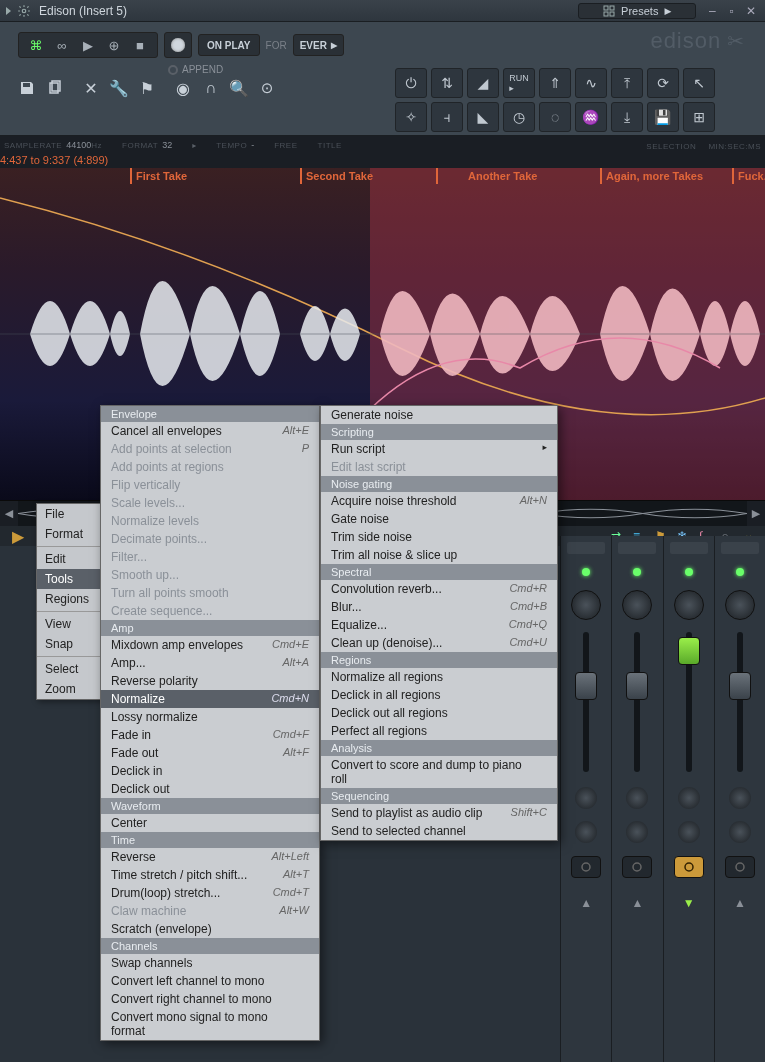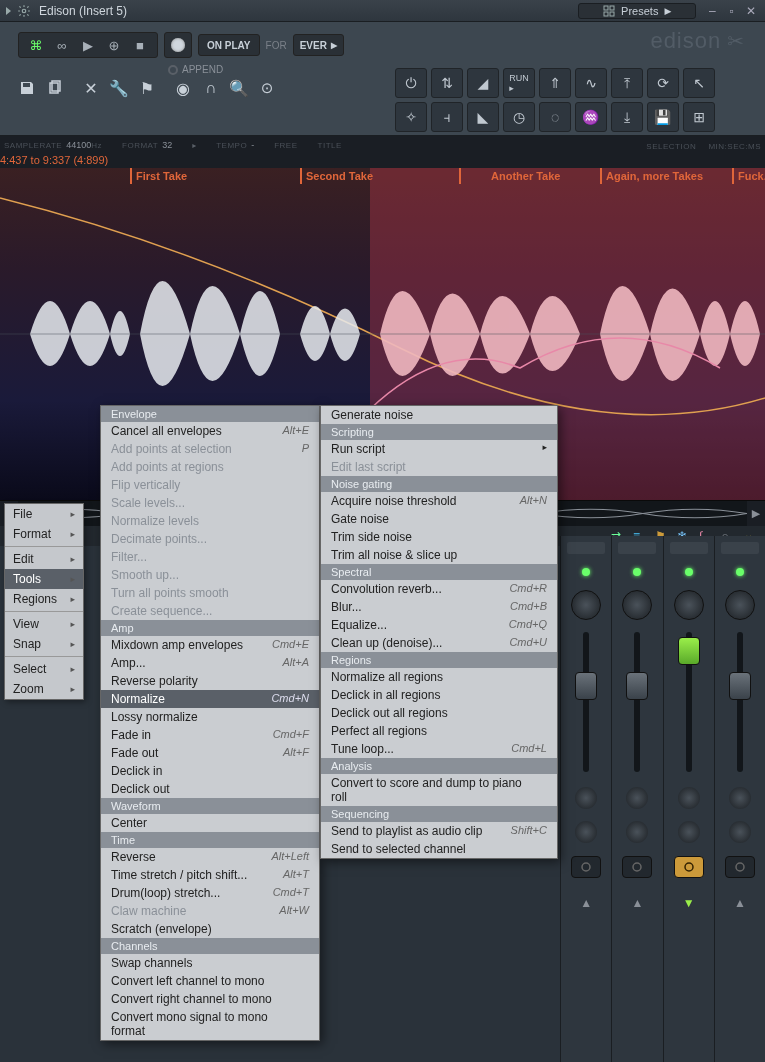--- a/index.html
+++ b/index.html
@@ -50,21 +50,21 @@
   .waveform-svg { position: absolute; top: 0; left: 0; width: 100%; height: 100%; }
 
   
   .overview { height: 26px; background: #1a1e24; display: flex; border-top: 1px solid #0a0a0a; }
   .overview .arrow { width: 18px; display: flex; align-items: center; justify-content: center; color: #8a9098; font-size: 11px; }
   .overview .mini { flex: 1; background: #12161a; position: relative; }
   .iconbar { height: 20px; background: #22282e; display: flex; justify-content: flex-end; padding: 0 8px; gap: 8px; align-items: center; }
   .iconbar .ico { width: 14px; height: 14px; font-size: 12px; }
 
   
-  .side-menu { position: absolute; left: 4px; top: 503px; width: 80px; background: #c5c8cc; border: 1px solid #666; font-size: 12px; color: #222; box-shadow: 2px 2px 6px rgba(0,0,0,0.4); z-index: 50; }
+  .side-menu { position: absolute; left: 36px; top: 503px; width: 80px; background: #c5c8cc; border: 1px solid #666; font-size: 12px; color: #222; box-shadow: 2px 2px 6px rgba(0,0,0,0.4); z-index: 50; }
   .side-menu .mi { padding: 3px 8px; display: flex; justify-content: space-between; align-items: center; cursor: default; }
   .side-menu .mi.sel { background: #5a6068; color: #fff; }
   .side-menu .sep { height: 1px; background: #999; margin: 2px 0; }
   .side-menu .arr { font-size: 9px; color: #555; }
 
   
   .ctxmenu { position: absolute; background: #cacdd1; border: 1px solid #666; font-size: 12px; color: #222; box-shadow: 3px 3px 10px rgba(0,0,0,0.5); z-index: 60; }
   .ctxmenu .hdr { background: #8a9098; color: #e8ecf0; padding: 2px 10px; font-size: 11px; }
   .ctxmenu .mi { padding: 2px 10px; display: flex; justify-content: space-between; gap: 20px; cursor: default; }
   .ctxmenu .mi.dis { color: #8a9098; }
@@ -232,21 +232,21 @@
       <path d="M380 166 Q400 80 430 166 Q450 250 480 166 Q500 90 530 166 Q550 240 580 166 L580 166 Q550 90 530 166 Q500 245 480 166 Q450 85 430 166 Q400 250 380 166z"></path>
       <path d="M600 166 Q620 70 650 166 Q670 260 700 166 Q715 100 730 166 Q745 230 760 166 L760 166 Q745 100 730 166 Q715 230 700 166 Q670 75 650 166 Q620 260 600 166z"></path>
     </g>
 
     <path d="M160 280 Q 250 260 320 300 Q 420 160 520 200 Q 620 140 720 200" stroke="#e888a8" stroke-width="1.5" fill="none"></path>
     <line x1="0" y1="166" x2="765" y2="166" stroke="#4a5058" stroke-width="0.5"></line>
   </svg>
   <div id="regions-container">
       <div class="region-label" style="left: 130px;">First Take</div>
       <div class="region-label" style="left: 300px;">Second Take</div>
-      <div class="region-label" style="left: 459px; padding-left: 30px;">Another Take</div>
+      <div class="region-label" style="left: 436px; padding-left: 30px;">Another Take</div>
       <div class="region-label" style="left: 600px;">Again, more Takes</div>
       <div class="region-label" style="left: 732px;">Fuck..</div>
     </div>
 </div>
 
 <div class="overview">
   <div class="arrow">◀</div>
   <div class="mini">
     <svg width="100%" height="100%" viewBox="0 0 700 26" preserveAspectRatio="none">
       <path d="M0 13 Q50 4 100 13 T200 13 T300 13 T400 13 T500 13 T600 13 T700 13" stroke="#8a9098" fill="none"></path>
@@ -493,24 +493,20 @@
       <span></span>
     </div>
     <div class="mi">
       <span>Declick out all regions</span>
       <span></span>
     </div>
     <div class="mi">
       <span>Perfect all regions</span>
       <span></span>
     </div>
-    <div class="mi">
-      <span>Tune loop...</span>
-      <span class="sc">Cmd+L</span>
-    </div>
     <div class="hdr">Analysis</div>
     <div class="mi">
       <span>Convert to score and dump to piano roll</span>
       <span></span>
     </div>
     <div class="hdr">Sequencing</div>
     <div class="mi">
       <span>Send to playlist as audio clip</span>
       <span class="sc">Shift+C</span>
     </div>

